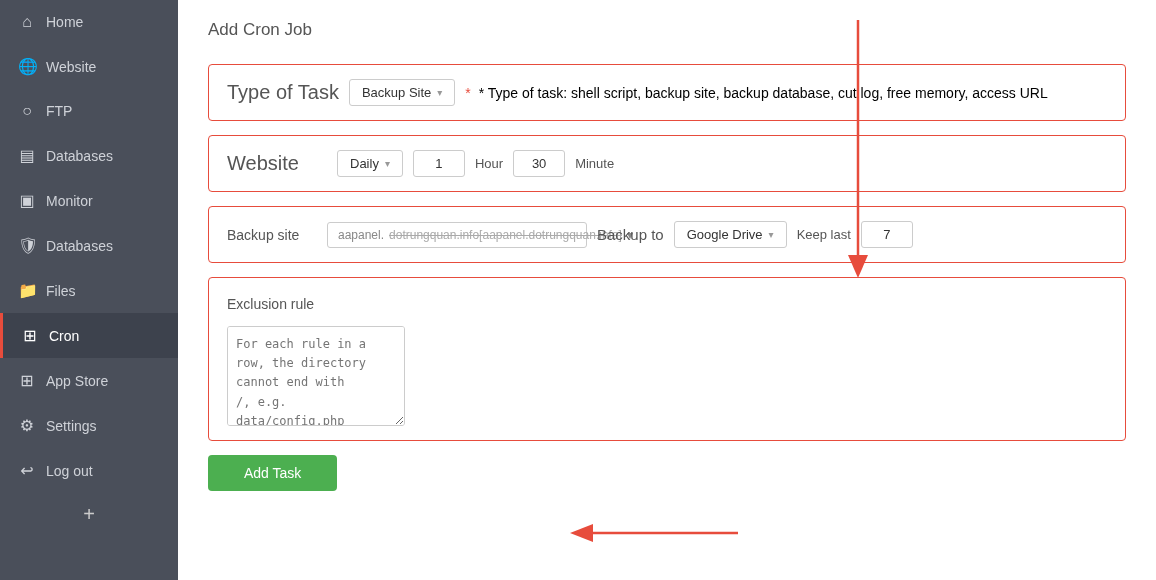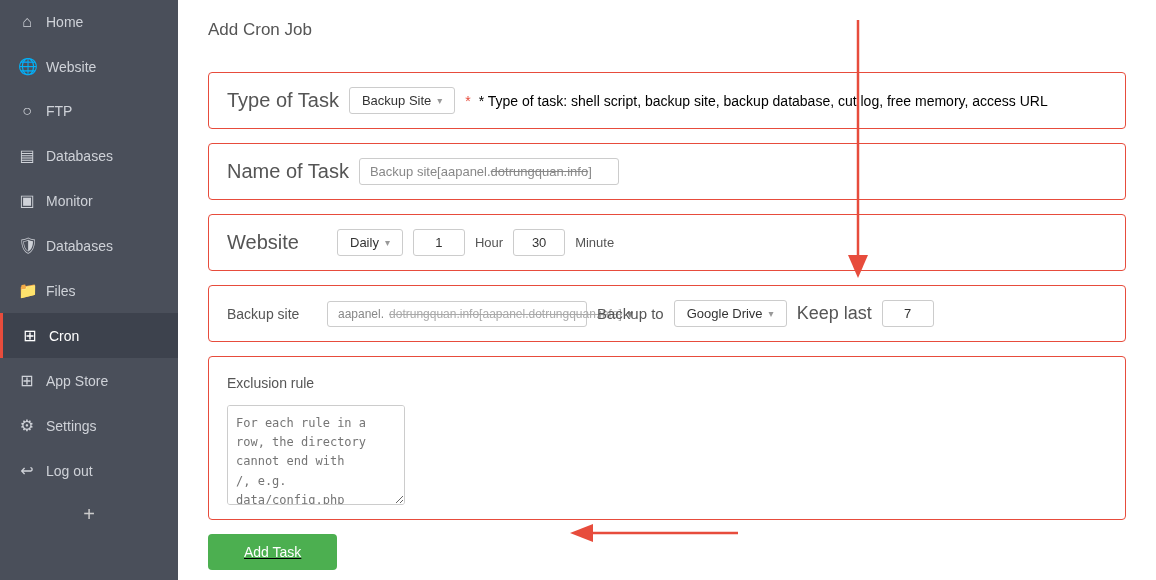--- a/index.html
+++ b/index.html
@@ -45,21 +45,21 @@
     
     .main {
       flex: 1;
       background: #fff;
       overflow-y: auto;
       padding: 20px 30px 30px 30px;
     }
     .page-title {
       font-size: 17px;
       color: #555;
-      margin-bottom: 32px;
+      margin-bottom: 24px;
       font-weight: 400;
     }
 
     
     .form-section {
       border: 1.5px solid #e74c3c;
       border-radius: 4px;
       padding: 14px 18px;
       margin-bottom: 14px;
       display: flex;
@@ -127,21 +127,21 @@
       background: #fff;
       cursor: pointer;
       display: inline-flex;
       gap: 5px;
       font-size: 12px;
       color: #888;
       max-width: 260px;
     }
     .backup-site-btn .site-text { text-decoration: line-through; color: #aaa; }
     .backup-to-label { color: #555; font-size: 15px; }
-    .keep-last-label { color: #555; font-size: 18px; }
+    .keep-last-label { color: #555; font-size: 13px; }
     .keep-last-input {
       border: 1px solid #ccc;
       border-radius: 3px;
       padding: 5px 8px;
       width: 52px;
       text-align: center;
       font-size: 13px;
       color: #333;
     }
 
@@ -169,21 +169,20 @@
       max-width: 360px;
       line-height: 1.6;
     }
 
     
     .add-task-row {
       display: flex;
       align-items: center;
       gap: 20px;
       margin-top: 10px;
-      text-decoration: underline;
     }
     .add-task-btn {
       background: #4caf50;
       color: #fff;
       border: none;
       border-radius: 4px;
       padding: 10px 36px;
       font-size: 14px;
       cursor: pointer;
       font-weight: 500;
@@ -281,26 +280,20 @@
       <button class="dropdown-btn">
         <span>Backup Site</span>
         <span class="caret">▾</span>
       </button>
       <span>
         <span class="hint-asterisk">*</span>
         <span>* Type of task: shell script, backup site, backup database, cut log, free memory, access URL</span>
       </span>
     </div>
 
-    <div class="form-section">
-      <span class="field-label">Name of Task</span>
-      <div class="name-display">
-        <span>Backup site[aapanel.</span><span class="strike">dotrungquan.info</span><span>]</span>
-      </div>
-    </div>
 
     <div class="form-section">
       <span class="field-label">Website</span>
       <button class="dropdown-btn">
         <span>Daily</span>
         <span class="caret">▾</span>
       </button>
       <input class="period-input" type="text" value="1" style="">
       <span class="period-unit">Hour</span>
       <input class="period-input" type="text" value="30" style="">

